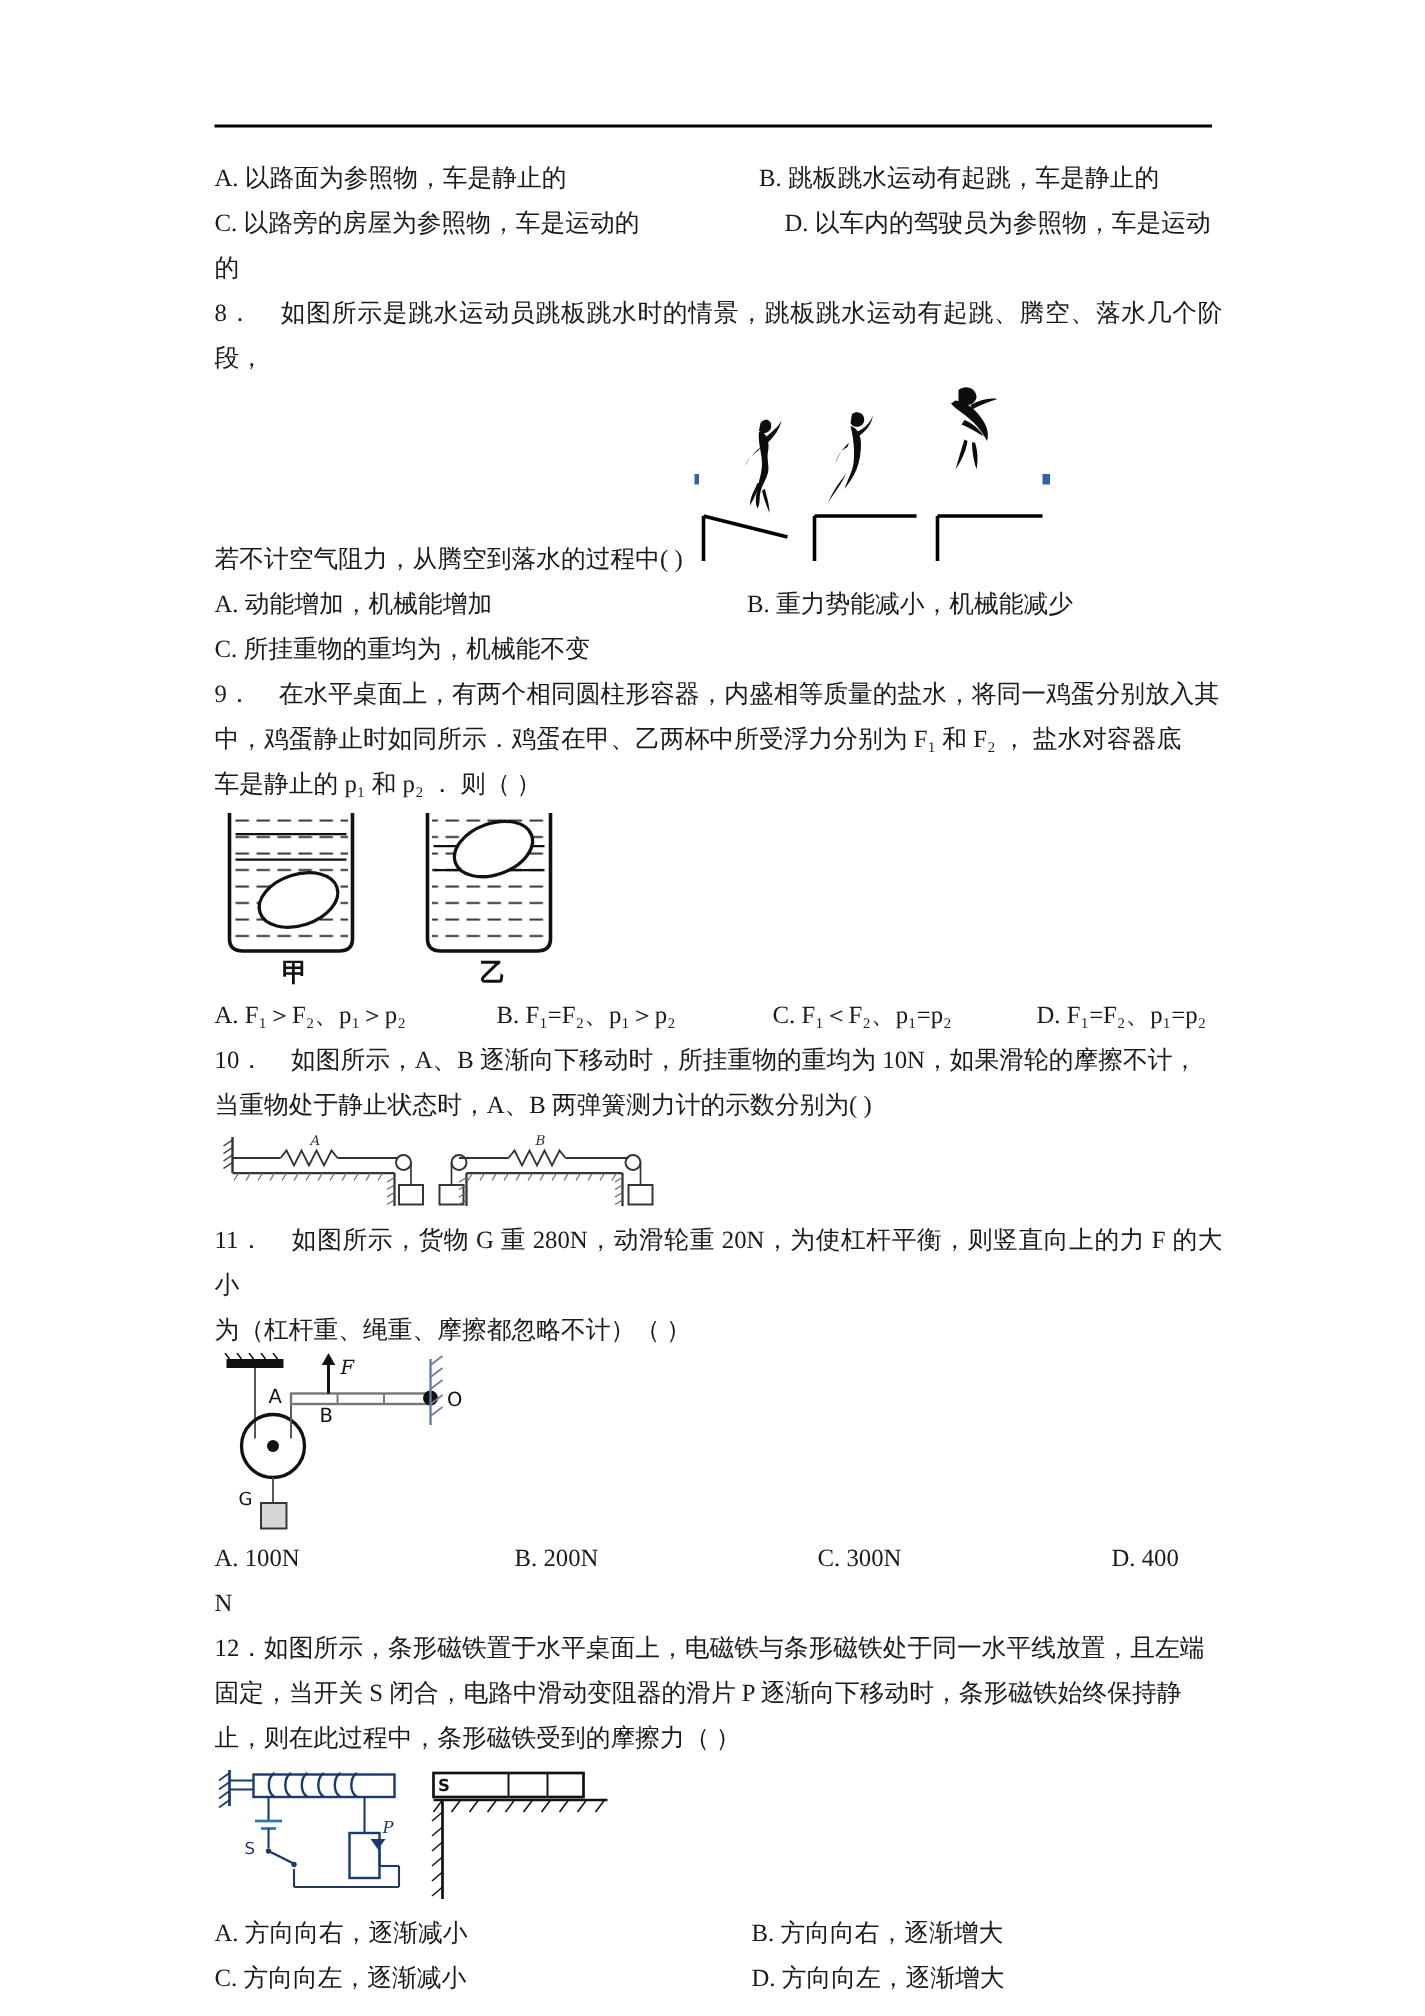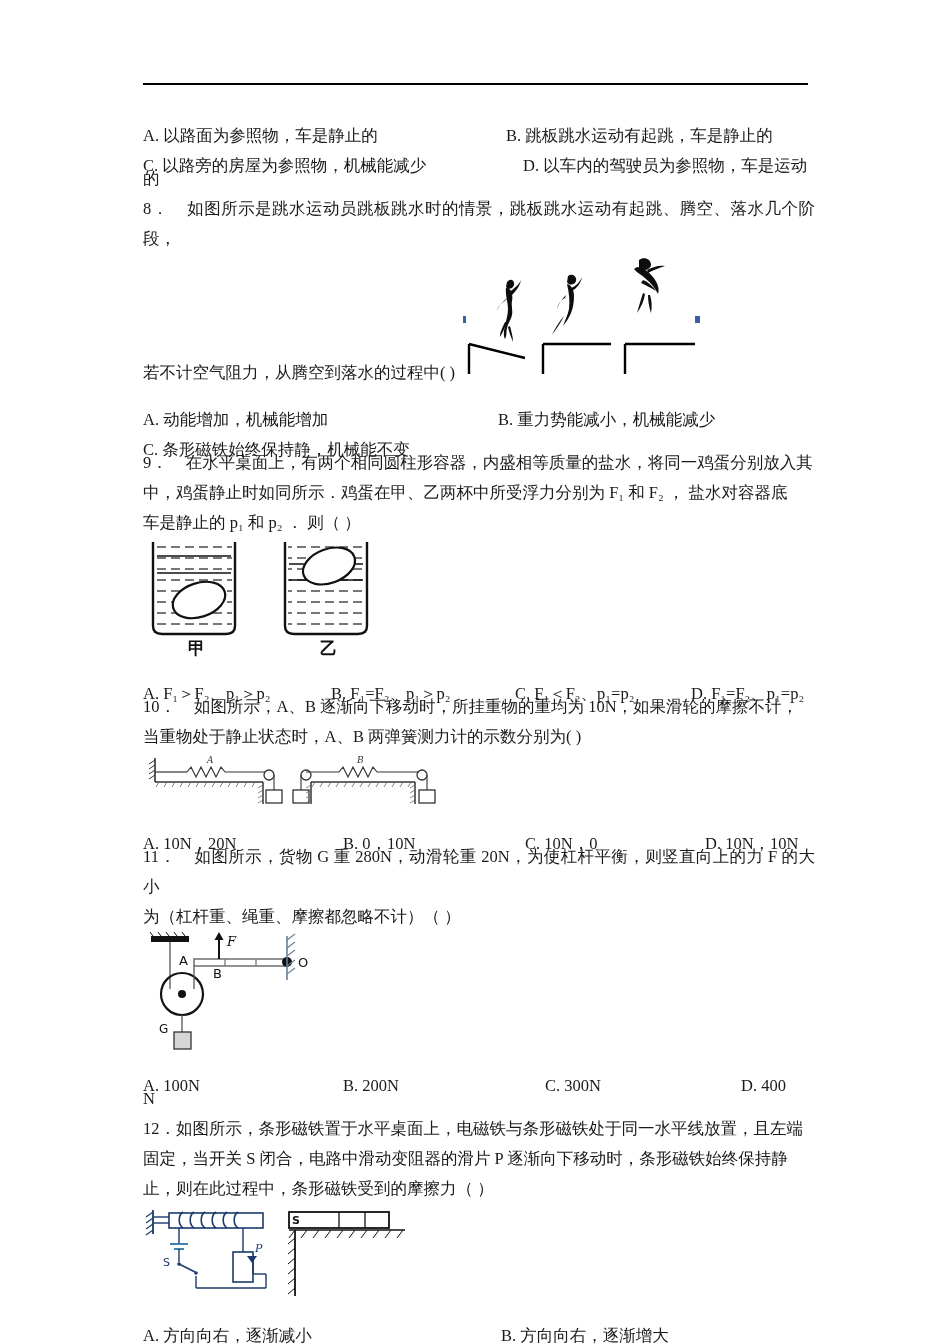--- a/index.html
+++ b/index.html
@@ -47,21 +47,21 @@
   }
   .opt-row {
     display: block;
     position: relative;
     height: 30px;
     font-size: 16.5px;
     line-height: 30px;
   }
   .opt {
     position: absolute;
-    top: 17px;
+    top: 0;
     white-space: nowrap;
   }
   
   .diving-wrap {
     position: relative;
     height: 118px;
   }
   .diving {
     position: absolute;
     left: 320px;
@@ -85,21 +85,21 @@
 
   <div class="top-rule"></div>
 
   <div class="content">
 
     <div class="opt-row">
       <span class="opt" style="left:0;">A. 以路面为参照物，车是静止的</span>
       <span class="opt" style="left:363px;">B. 跳板跳水运动有起跳，车是静止的</span>
     </div>
     <div class="opt-row">
-      <span class="opt" style="left:0;">C. 以路旁的房屋为参照物，机械能减少</span>
+      <span class="opt" style="left:0;">C. 以路旁的房屋为参照物，车是运动的</span>
       <span class="opt" style="left:380px;">D. 以车内的驾驶员为参照物，车是运动</span>
     </div>
     <div class="wrapline">的</div>
 
     <div class="qtext">
       <span>8．</span><span class="indent"></span><span>如图所示是跳水运动员跳板跳水时的情景，跳板跳水运动有起跳、腾空、落水几个阶段，</span>
     </div>
 
     <div class="diving-wrap">
       <div class="diving">
@@ -146,21 +146,21 @@
       </div>
     </div>
 
     <div class="qtext" style="margin-top:-14px;">若不计空气阻力，从腾空到落水的过程中(    )</div>
 
     <div class="opt-row">
       <span class="opt" style="left:0;">A. 动能增加，机械能增加</span>
       <span class="opt" style="left:355px;">B. 重力势能减小，机械能减少</span>
     </div>
     <div class="opt-row">
-      <span class="opt" style="left:0;">C. 条形磁铁始终保持静，机械能不变</span>
+      <span class="opt" style="left:0;">C. 所挂重物的重均为，机械能不变</span>
     </div>
 
     <div class="qtext">
       <span>9．</span><span class="indent"></span><span>在水平桌面上，有两个相同圆柱形容器，内盛相等质量的盐水，将同一鸡蛋分别放入其</span>
     </div>
     <div class="qtext">中，鸡蛋静止时如同所示．鸡蛋在甲、乙两杯中所受浮力分别为 F₁ 和 F₂   ，   盐水对容器底</div>
     <div class="qtext">车是静止的 p₁ 和 p₂ ．  则（        ）</div>
 
     <div class="beakers">
       <svg width="260" height="118" viewBox="0 0 260 118">
@@ -300,26 +300,20 @@
           <line x1="234" y1="20" x2="276" y2="20" stroke="#333" stroke-width="1.2"></line>
           <text x="214" y="11" font-family="DejaVu Serif, serif" font-style="italic" font-size="9" fill="#333">B</text>
 
           <circle cx="279" cy="23" r="5" fill="none" stroke="#333" stroke-width="1.3"></circle>
           <line x1="284" y1="23" x2="284" y2="38" stroke="#333" stroke-width="1.1"></line>
           <rect x="276" y="38" width="16" height="13" fill="#fff" stroke="#333" stroke-width="1.3"></rect>
         </g>
       </svg>
     </div>
 
-    <div class="opt-row">
-      <span class="opt" style="left:0;">A. 10N，20N</span>
-      <span class="opt" style="left:200px;">B. 0，10N</span>
-      <span class="opt" style="left:382px;">C. 10N，0</span>
-      <span class="opt" style="left:562px;">D. 10N，10N</span>
-    </div>
 
     <div class="qtext">
       <span>11．</span><span class="indent"></span><span>如图所示，货物 G 重 280N，动滑轮重 20N，为使杠杆平衡，则竖直向上的力 F 的大小</span>
     </div>
     <div class="qtext">为（杠杆重、绳重、摩擦都忽略不计）（        ）</div>
 
     <div class="figblock" style="height:122px;">
       <svg width="200" height="122" viewBox="0 0 200 122">
 
         <rect x="8" y="4" width="38" height="6" fill="#111"></rect>

